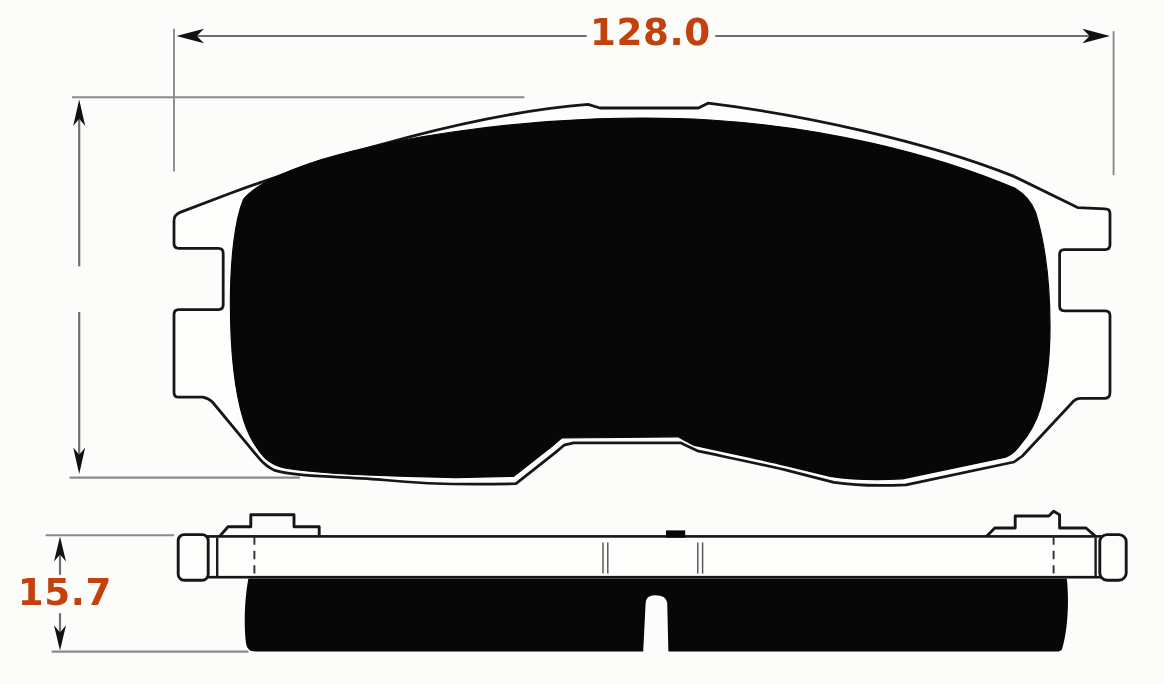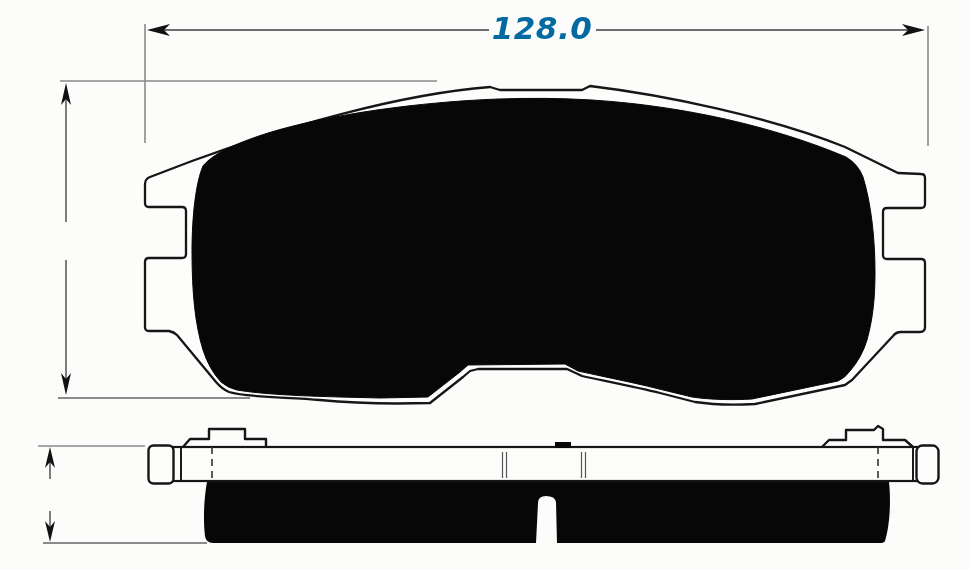--- a/index.html
+++ b/index.html
@@ -8,24 +8,23 @@
     width:970px;height:570px;
     background:#fcfcfb;
     overflow:hidden;
     font-family:"DejaVu Sans","Liberation Sans",sans-serif;
   }
   .canvas svg{position:absolute;left:0;top:0;}
   .dim-label{
     position:absolute;
     transform:translate(-50%,-50%);
     font-weight:bold;
-    font-style:italic;
     font-size:31px;
     letter-spacing:0.5px;
-    color:#0369a1;
+    color:#c2410c;
     white-space:nowrap;
     line-height:1;
   }
   .lbl-width{left:542px;top:28px;}
   .lbl-height{left:69px;top:240px;}
   .lbl-thickness{left:54px;top:495px;}
 </style>
 </head>
 <body>
 
@@ -145,14 +144,15 @@
 
       <rect x="555" y="442" width="16" height="6" fill="#070707"></rect>
 
       <path d="M 183 447 L 190 439 L 209 439 L 209 429 L 245 429 L 245 439 L 266 439 L 266 447" fill="none" stroke="#161616" stroke-width="2.4" stroke-linejoin="round"></path>
 
       <path d="M 822 447 L 829 440 L 846 440 L 846 430 L 874 430 L 878 426 L 883 429 L 883 440 L 905 440 L 913 447" fill="none" stroke="#161616" stroke-width="2.4" stroke-linejoin="round"></path>
     </g>
   </svg>
 
   <div class="dim-label lbl-width">128.0</div>
+  <div class="dim-label lbl-thickness">15.7</div>
 
 </div>
 
 </body></html>

